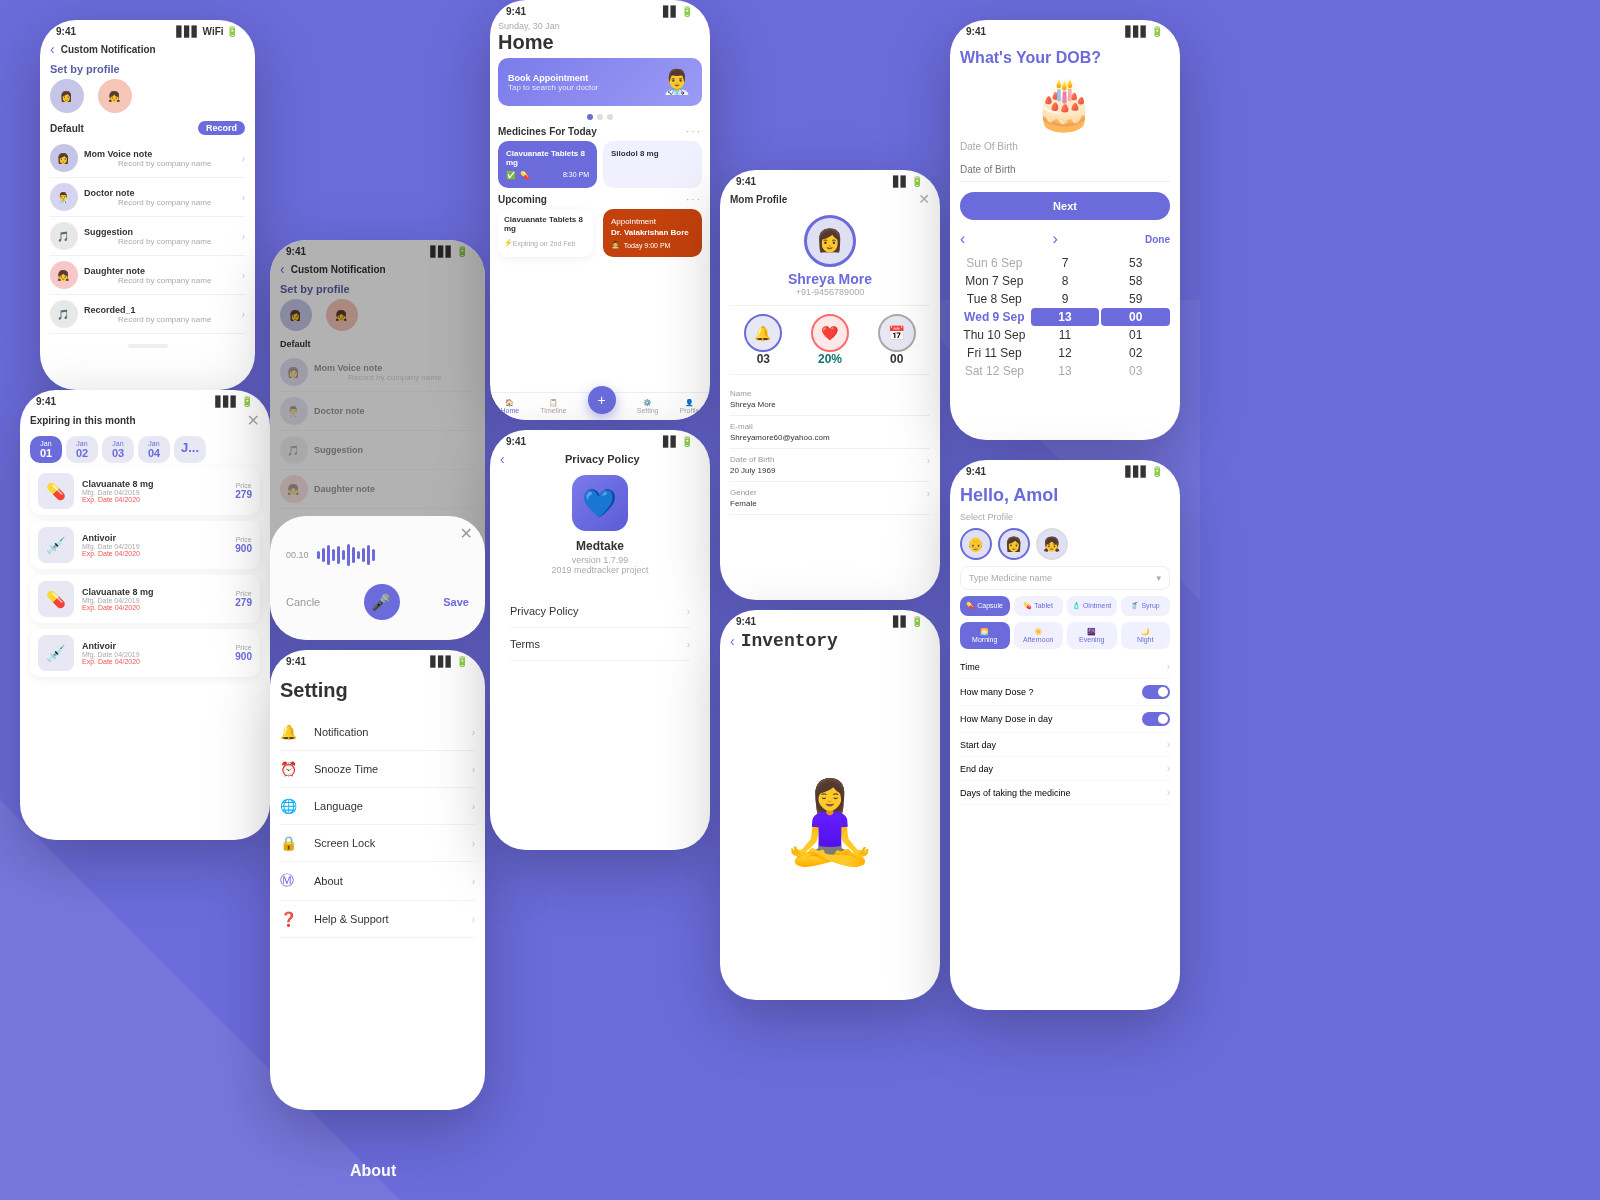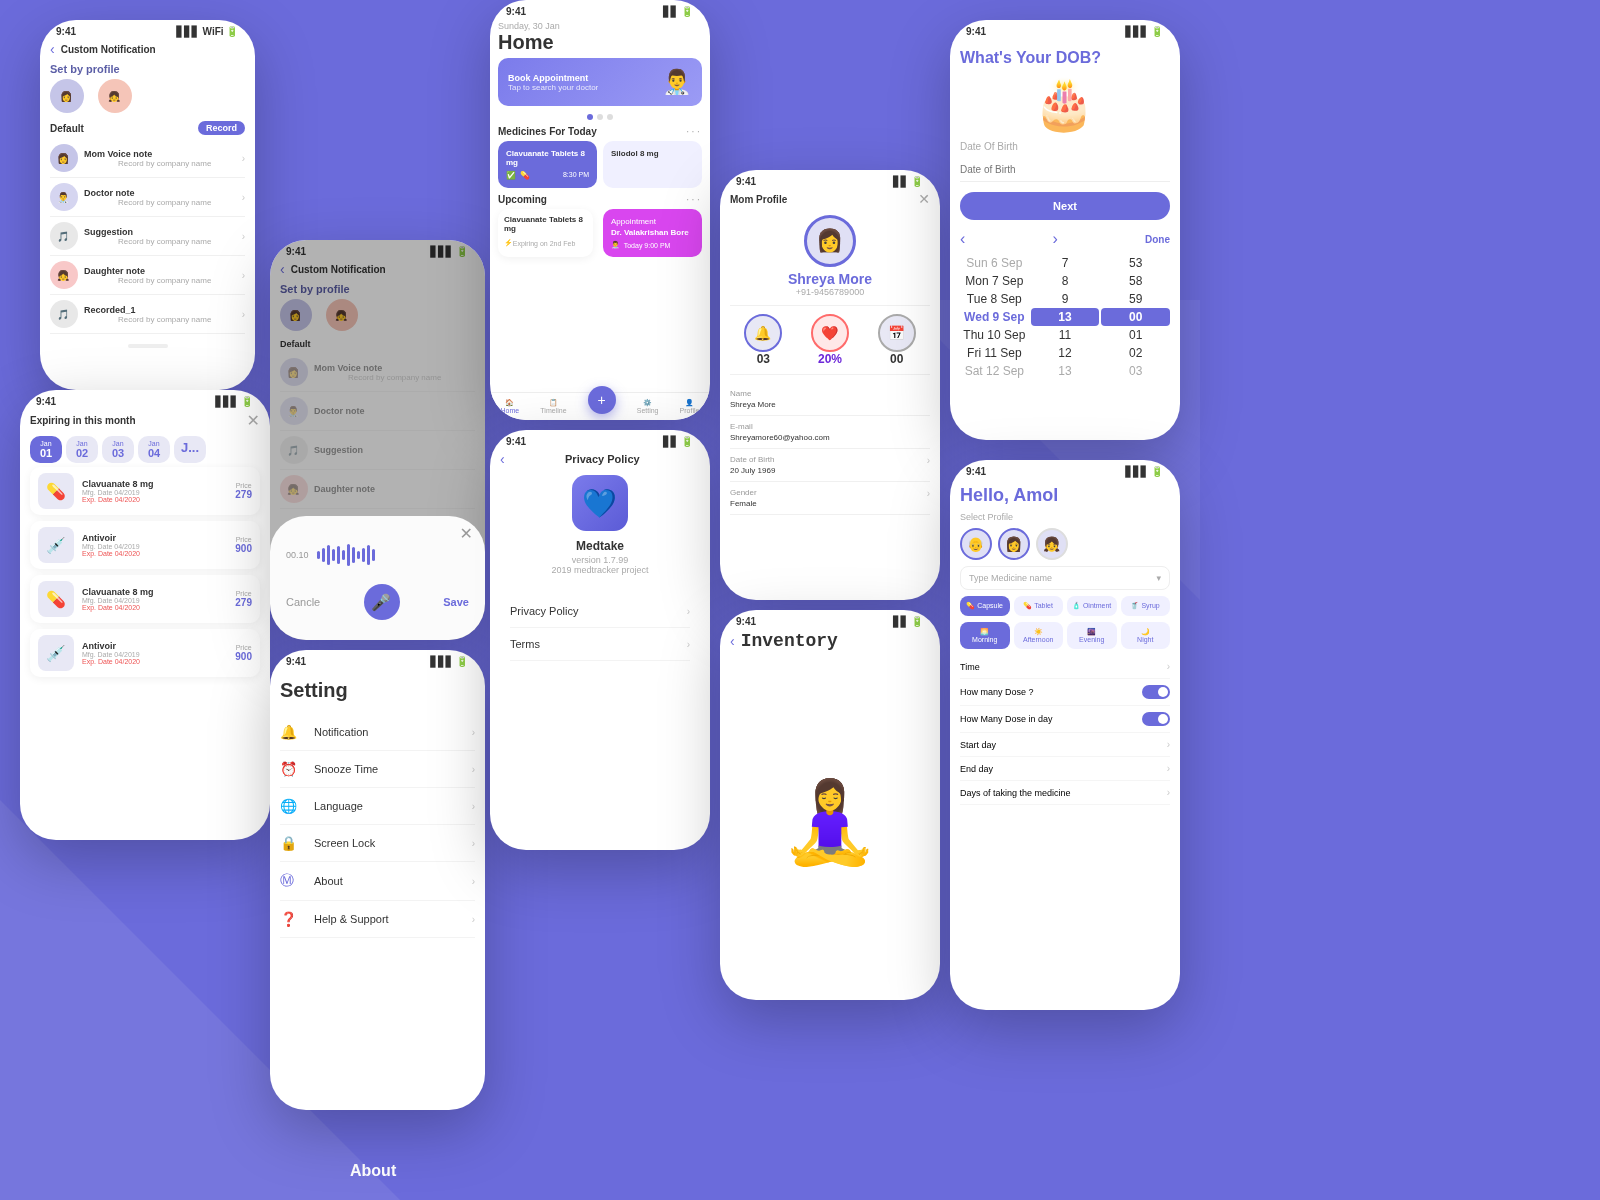--- a/index.html
+++ b/index.html
@@ -355,21 +355,21 @@
       right: 2px;
       top: 2px;
       width: 10px;
       height: 10px;
       background: #fff;
       border-radius: 50%;
     }
 
     
     .appt-card {
-      background: #d946ef;
+      background: #c2410c;
       border-radius: 10px;
       color: #fff;
       padding: 8px;
       font-size: 8px;
       flex: 1;
     }
 
     .tip-bar {
       background: linear-gradient(135deg, #7B7BEB, #9B9BF5);
       border-radius: 10px;
@@ -988,21 +988,21 @@
       <div style="font-size:9px;color:#aaa;">+91-9456789000</div>
     </div>
 
     <div style="display:flex;margin:8px 0;border-top:1px solid #f0f0f0;border-bottom:1px solid #f0f0f0;padding:8px 0;">
       <div class="stat-box">
         <div class="stat-circle" style="background:#e8e8f5;border:2px solid #6B6BDB;">🔔</div>
         <div style="font-size:12px;font-weight:700;color:#333;">03</div>
       </div>
       <div class="stat-box">
         <div class="stat-circle" style="background:#ffe8e8;border:2px solid #ff6b6b;">❤️</div>
-        <div style="font-size:12px;font-weight:700;color:#6d28d9;">20%</div>
+        <div style="font-size:12px;font-weight:700;color:#0f766e;">20%</div>
       </div>
       <div class="stat-box">
         <div class="stat-circle" style="background:#e8e8f5;border:2px solid #aaa;">📅</div>
         <div style="font-size:12px;font-weight:700;color:#333;">00</div>
       </div>
     </div>
 
     <div class="info-row">
       <div class="info-label">Name</div>
       <div class="info-value">Shreya More</div>

